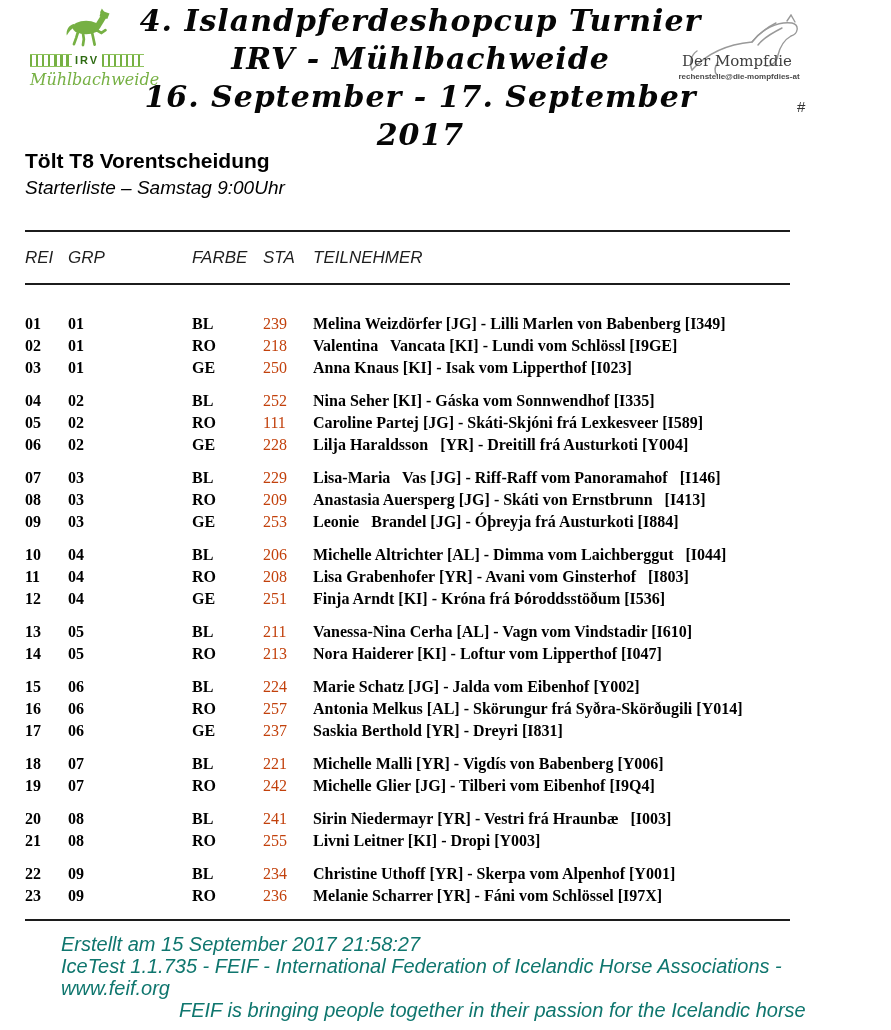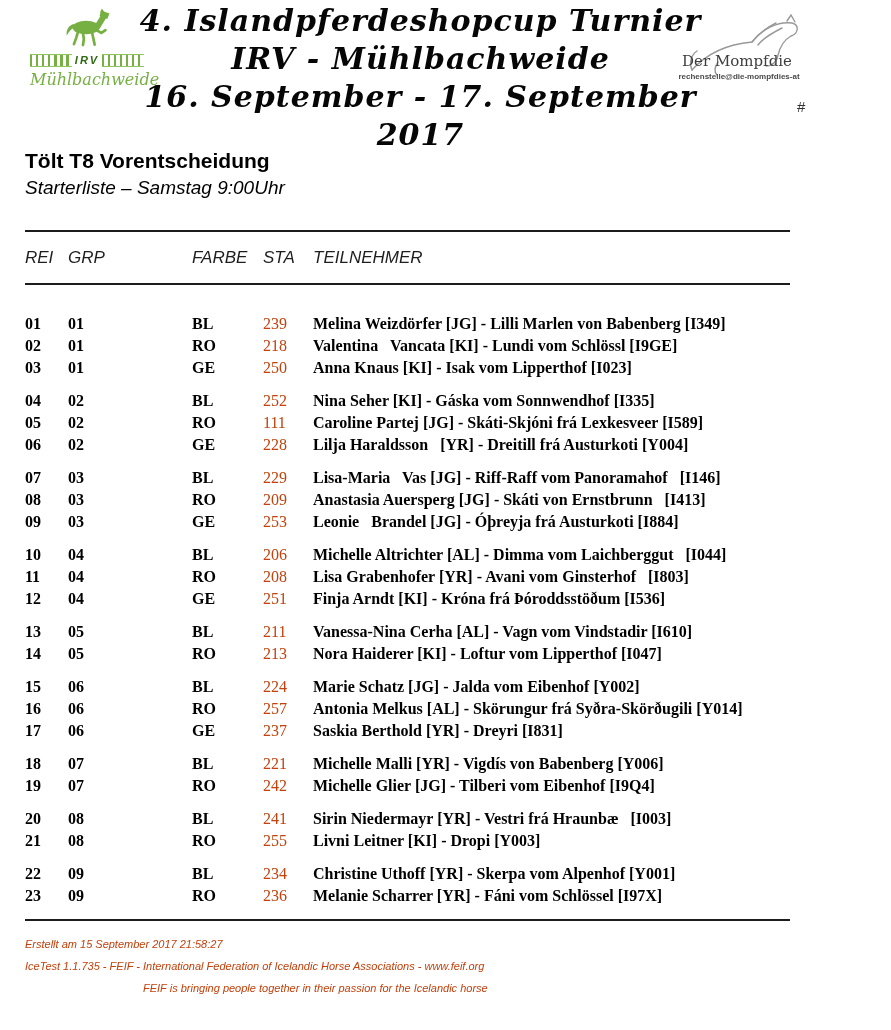--- a/index.html
+++ b/index.html
@@ -17,21 +17,21 @@
   .logo-left { position: absolute; left: 30px; top: 4px; width: 114px; text-align: center; }
   .logo-left svg { display: block; margin: 0 auto; }
   .fence { display: flex; align-items: center; height: 14px; margin-top: 2px; }
   .fence .pickets {
     flex: 1; height: 13px;
     background: repeating-linear-gradient(90deg, #76b043 0 2.5px, #ffffff 2.5px 6px);
     border-top: 1px solid #8fc45e; border-bottom: 1px solid #8fc45e;
   }
   .fence .irv {
     font-size: 11px; font-weight: bold; letter-spacing: 2px;
-    color: #2e6b12; padding: 0 3px; line-height: 13px; font-style: italic;
+    color: #2e6b12; padding: 0 3px; line-height: 13px;
   }
   .muehl {
     margin-top: 3px;
     font-family: "DejaVu Serif", serif; font-style: italic;
     font-size: 16px; color: #76b043;
   }
   .title-block {
     position: absolute; left: 133px; top: 2px; width: 575px;
     text-align: center;
     font-family: "DejaVu Serif", serif; font-style: italic; font-weight: bold;
@@ -64,21 +64,21 @@
     grid-template-columns: 43px 124px 71px 50px auto;
     align-items: center;
   }
   .thead { margin-top: 13px; height: 26px; font-size: 17px; font-style: italic; color: #1e1e1e; }
   .tbody { margin-top: 28px; }
   .row-group { margin-bottom: 11px; }
   .trow { height: 22px; font-size: 16px; font-weight: bold; white-space: pre; font-family: Liberation Serif, serif; }
   .cell { line-height: 22px; }
   .c-sta { font-weight: 400; color: #c2410c; }
   
-  .foot { margin-top: 12px; font-size: 11px; font-style: italic; color: #c2410c; line-height: 22px; }
+  .foot { margin-top: 12px; font-size: 20px; font-style: italic; color: #0f766e; line-height: 22px; margin-left: 36px; }
   .foot-line-3 { padding-left: 118px; }
 </style>
 </head>
 <body>
 
 <div class="page">
 
   <div class="hdr">
 
     <div class="logo-left">

